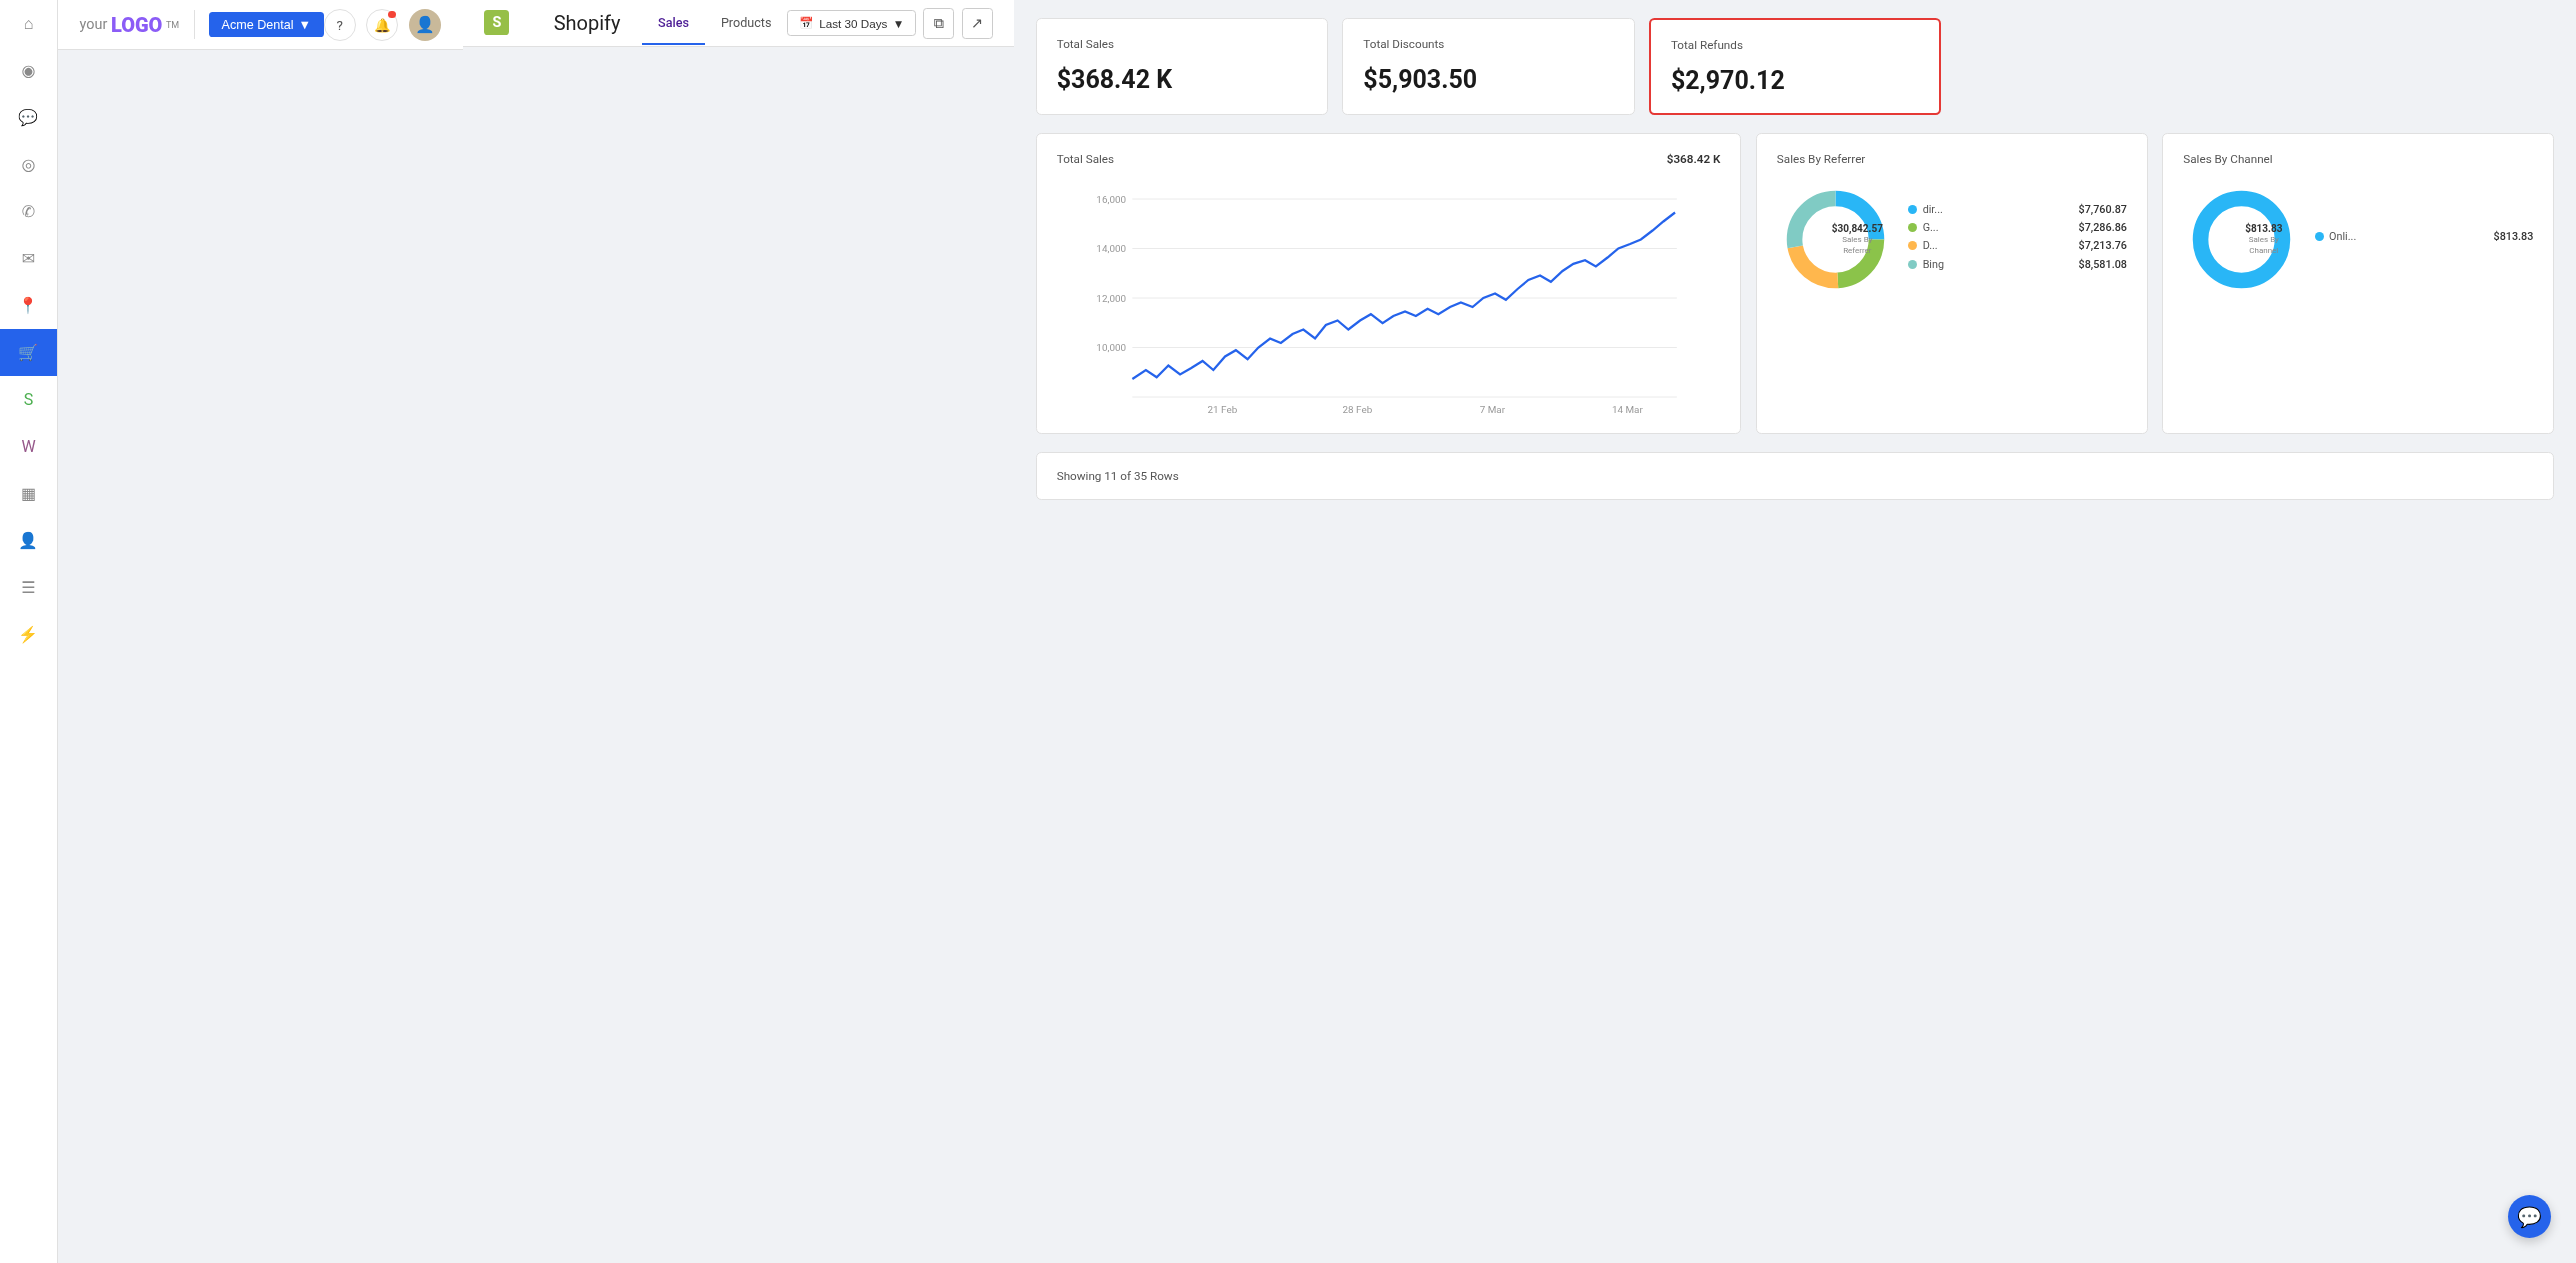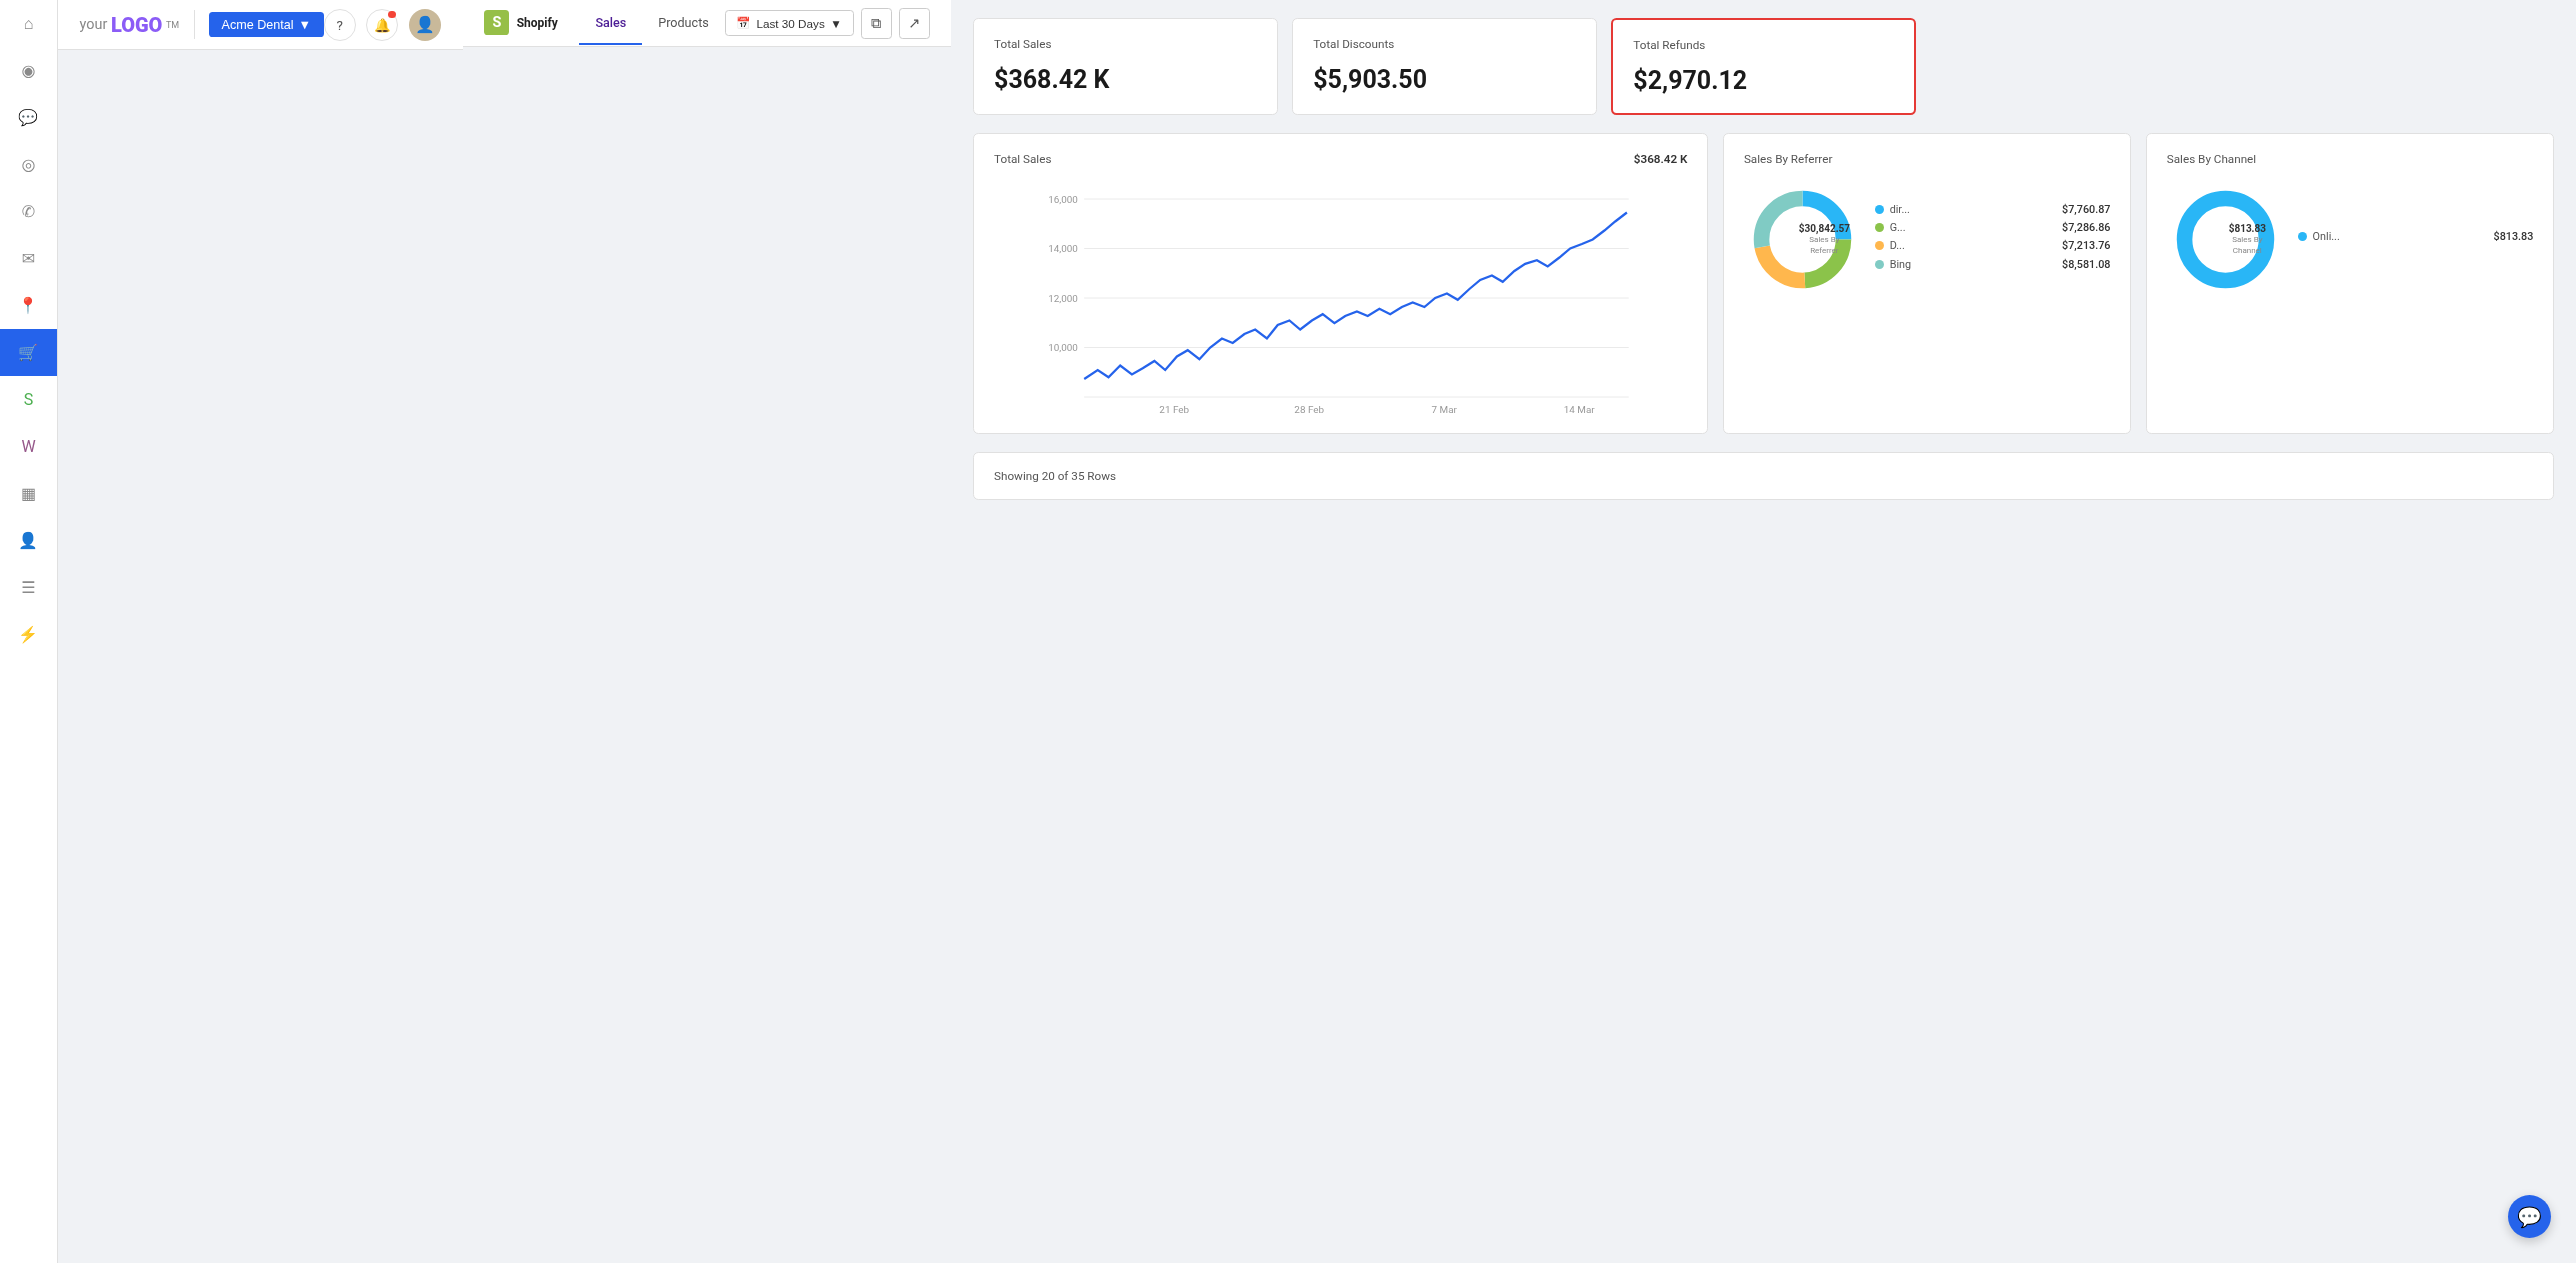--- a/index.html
+++ b/index.html
@@ -159,23 +159,24 @@
       background: #96bf48;
       border-radius: 3.6px;
       display: flex;
       align-items: center;
       justify-content: center;
       color: white;
       font-size: 14.4px;
       font-weight: bold;
     }
     .shopify-name {
-      font-size: 12px;
-      font-weight: 700;
+      font-size: 20px;
+      font-weight: 400;
       color: #222;
+      margin-left: 37px;
     }
     .tab {
       padding: 12.6px 16px;
       cursor: pointer;
       font-size: 12.6px;
       color: #555;
       border-bottom: 2.7px solid transparent;
       margin-bottom: -1.8px;
     }
     .tab.active {
@@ -652,21 +653,21 @@
               <span class="legend-label">Onli...</span>
               <span class="legend-value">$813.83</span>
             </div>
           </div>
         </div>
       </div>
 
     </div>
 
     <div class="bottom-row">
-      <span class="showing-text">Showing 20 of 35 Rows</span>
+      <span class="showing-text">Showing 11 of 35 Rows</span>
     </div>
 
   </div>
 </div>
 
 <div class="chat-bubble">
   <span>💬</span>
 </div>
 
 

